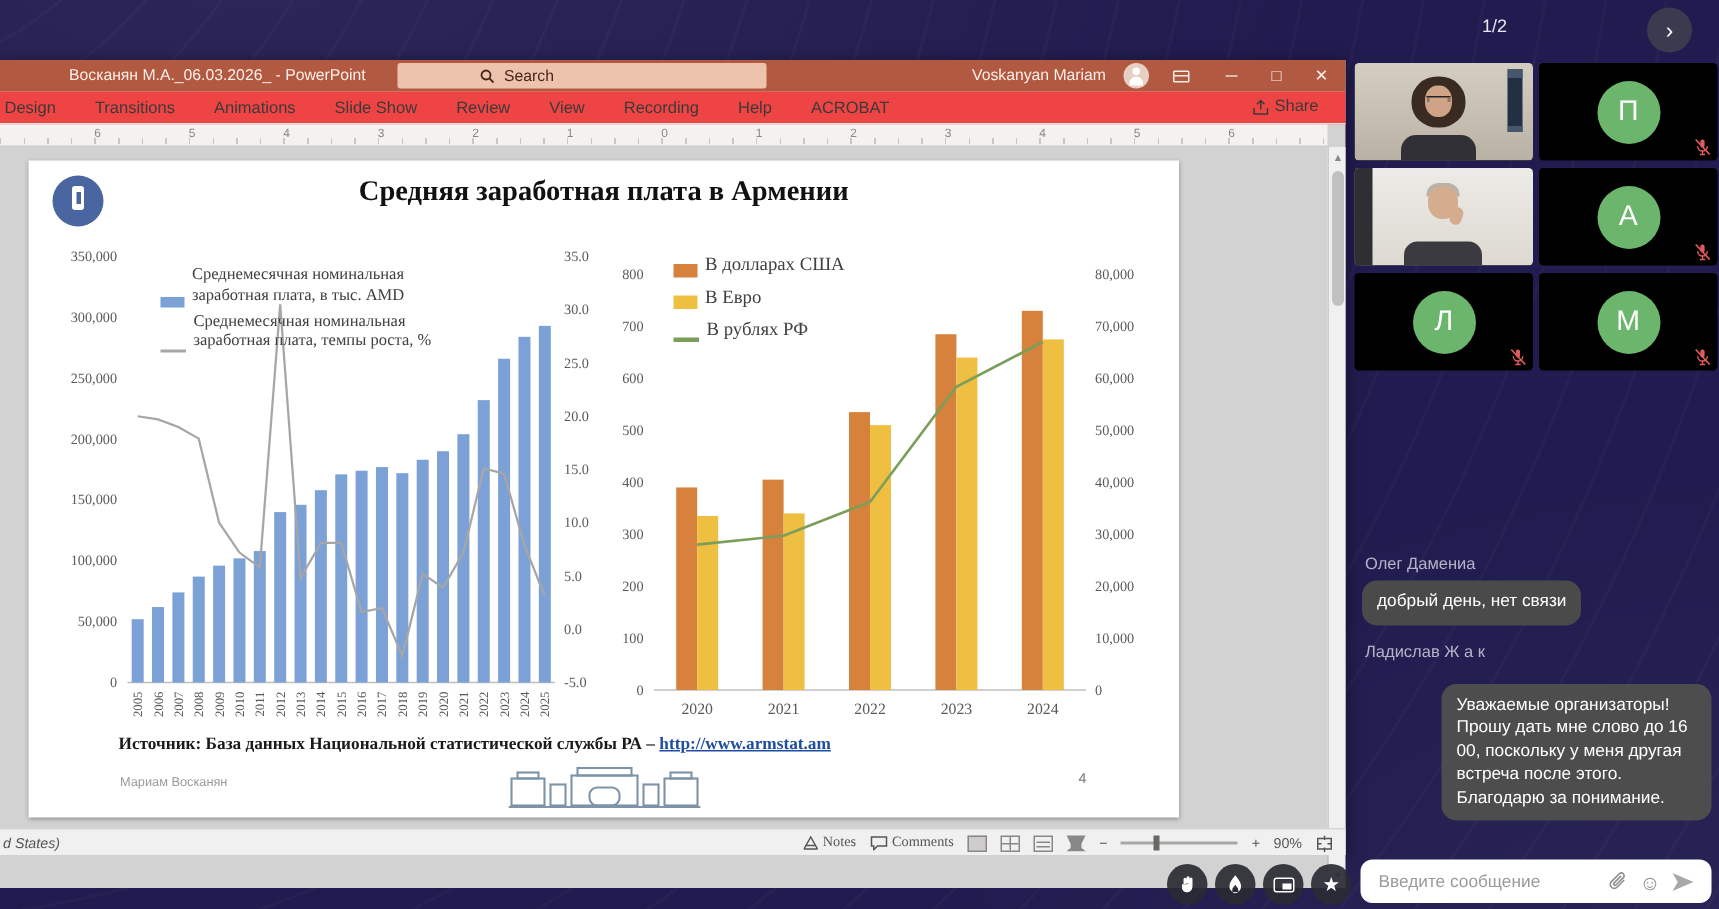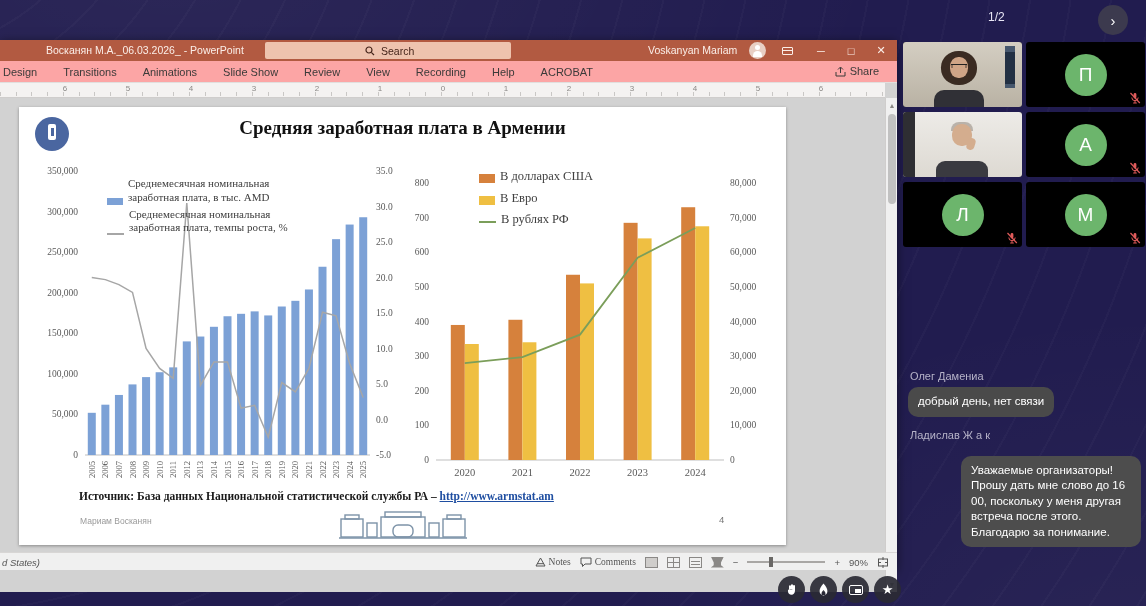--- a/index.html
+++ b/index.html
@@ -11,30 +11,30 @@
       radial-gradient(900px 600px at 100% 110%, rgba(255,255,255,0.04), transparent 60%),
       #211c4f;}
   .screen::before{content:"";position:absolute;inset:0;
     background:repeating-radial-gradient(circle at -10% -30%, transparent 0 38px, rgba(255,255,255,0.025) 38px 40px);
     pointer-events:none;}
 
   
   .ppt{position:absolute;left:0;top:40;width:897px;top:40px;height:530px;background:#d2d2d2;box-shadow:0 2px 10px rgba(0,0,0,.5);}
   .titlebar{position:absolute;left:0;top:0;width:100%;height:21px;background:#b25a41;display:flex;align-items:center;color:#fbeee8;font-size:10.5px;}
   .tb-title{position:absolute;left:46px;top:4px;white-space:nowrap;}
-  .searchbox{position:absolute;left:265px;top:2px;width:246px;height:17px;background:#eec3ae;border-radius:2px;display:flex;align-items:center;color:#45251a;font-size:10.5px;gap:6px;padding-left:100px;}
+  .searchbox{position:absolute;left:265px;top:2px;width:246px;height:17px;background:#eec3ae;border-radius:2px;display:flex;align-items:center;color:#45251a;font-size:10.5px;gap:6px;padding-left:55px;}
   .tb-user{position:absolute;left:648px;top:4px;white-space:nowrap;}
   .tb-avatar{position:absolute;left:749px;top:2px;width:17px;height:17px;border-radius:50%;background:#e8cfc4;}
   .tb-avatar::before{content:"";position:absolute;left:6px;top:3px;width:5px;height:5px;border-radius:50%;background:#fff;}
   .tb-avatar::after{content:"";position:absolute;left:4px;top:9px;width:9px;height:6px;border-radius:5px 5px 0 0;background:#fff;}
   .winbtn{position:absolute;top:0;width:30px;height:21px;color:#fbeee8;display:flex;align-items:center;justify-content:center;font-size:11px;}
   .ribopt{position:absolute;left:782px;top:7px;width:11px;height:8px;border:1px solid #fbeee8;border-radius:1px;}
   .ribopt::before{content:"";position:absolute;left:0;top:1.5px;width:100%;height:1px;background:#fbeee8;}
 
-  .menubar{position:absolute;left:0;top:21px;width:100%;height:22px;background:#fca5a5;border-bottom:1px solid #e1dfde;overflow:hidden;}
+  .menubar{position:absolute;left:0;top:21px;width:100%;height:22px;background:#ef4444;border-bottom:1px solid #e1dfde;overflow:hidden;}
   .menuwrap{position:absolute;left:-10px;top:0;display:flex;height:22px;align-items:center;}
   .menu-item{padding:0 13px;font-size:11px;color:#3b3a39;white-space:nowrap;}
   .share-btn{position:absolute;right:12px;top:2px;display:flex;align-items:center;gap:4px;font-size:11px;color:#3b3a39;padding:2px 6px;}
 
   .ruler{position:absolute;left:0;top:43px;width:885px;height:15px;background:#f4f2f1;border-bottom:1px solid #cfcdcc;
     background-image:repeating-linear-gradient(90deg,#c9c7c5 0 1px,transparent 1px 15.75px);background-size:100% 4px;background-position:0 9px;background-repeat:no-repeat;}
   .ruler span{position:absolute;top:1px;font-size:8px;color:#8a8886;transform:translateX(-50%);}
 
   .workspace{position:absolute;left:0;top:58px;width:885px;height:494px;background:#d2d2d2;overflow:hidden;}
   .scrollbar{position:absolute;right:0;top:58px;width:12px;height:494px;background:#f0f0f0;border-left:1px solid #cfcdcc;}
@@ -46,21 +46,21 @@
   .slide-logo{position:absolute;left:16px;top:10px;width:34px;height:34px;border-radius:50%;background:#4a66a0;}
   .slide-logo::before{content:"";position:absolute;left:13px;top:7px;width:8px;height:16px;background:#fff;border-radius:2px;}
   .slide-logo::after{content:"";position:absolute;left:15.5px;top:11px;width:3px;height:8px;background:#4a66a0;}
   .slide-title{position:absolute;left:0;top:10px;width:100%;text-align:center;font-size:19px;font-weight:bold;color:#111;}
   .chart svg{position:absolute;}
   .chart text{font-family:"Liberation Serif",serif;fill:#595959;}
   .legend{position:absolute;font-size:11px;color:#404040;line-height:1.25;}
   .legend .entry{display:flex;align-items:flex-end;margin-bottom:3px;}
   .legend .sw{flex:0 0 auto;margin-top:4px;margin-right:5px;}
   .legend2{font-size:12.5px;}
-  .legend2 .entry{margin-bottom:6px;align-items:center;margin-left:30px;}
+  .legend2 .entry{margin-bottom:6px;align-items:flex-end;}
   .src-line{position:absolute;left:60px;top:383px;font-size:11.5px;font-weight:600;color:#1a1a1a;}
   .src-line a{color:#1f4ea1;text-decoration:underline;font-weight:600;}
   .slide-author{position:absolute;left:61px;top:409px;font-size:8.5px;color:#9a9a9a;font-family:"Liberation Sans",sans-serif;}
   .slide-num{position:absolute;left:700px;top:407px;font-size:9.5px;color:#777;font-family:"Liberation Sans",sans-serif;}
   .bldg{position:absolute;left:320px;top:400px;}
 
   .statusbar{position:absolute;left:0;top:512px;width:100%;height:18px;background:#f0f0f0;border-top:1px solid #d8d6d5;font-size:9.5px;color:#555;top:512px;}
   .ppt .statusbar{top:512px;}
   .sb-left{position:absolute;left:2px;top:4px;font-style:italic;}
   .sb-right{position:absolute;right:8px;top:0;height:18px;display:flex;align-items:center;gap:9px;}
@@ -441,13 +441,27 @@
   </div>
   <div class="cbtn" style="left:842px">
     <div style="width:14px;height:10px;border:1.4px solid #fff;border-radius:2px;position:relative">
         <div style="position:absolute;right:1px;bottom:1px;width:6px;height:4px;background:#fff"></div>
       </div>
   </div>
   <div class="cbtn" style="left:874px">
     <span style="color:#fff;font-size:13px;line-height:1">★</span>
   </div>
 
+  <div class="msgbox">
+    <input type="text" placeholder="Введите сообщение" style="">
+    <span class="msg-ico">
+      <svg width="13" height="14" viewBox="0 0 13 14">
+          <path d="M10.5,6 L6,10.5 a2.6,2.6 0 0 1 -3.7,-3.7 L7.6,1.5 a1.8,1.8 0 0 1 2.6,2.6 L5.3,9 a0.9,0.9 0 0 1 -1.3,-1.3 L8.4,3.3" fill="none" stroke="#8f8f8f" stroke-width="1.1" stroke-linecap="round"></path>
+        </svg>
+    </span>
+    <span class="msg-ico smiley">☺</span>
+    <span class="msg-ico">
+      <svg width="16" height="14" viewBox="0 0 16 14">
+          <path d="M1,1 L15,7 L1,13 L4.5,7 z" fill="#a8a8a8"></path>
+        </svg>
+    </span>
+  </div>
 </div>
 
 </body></html>

